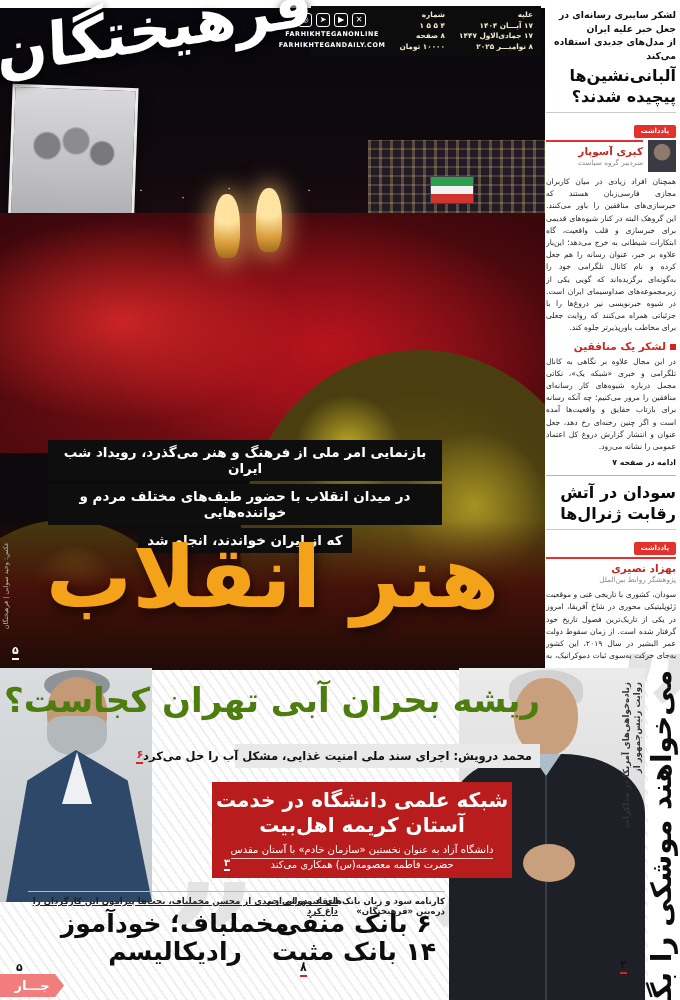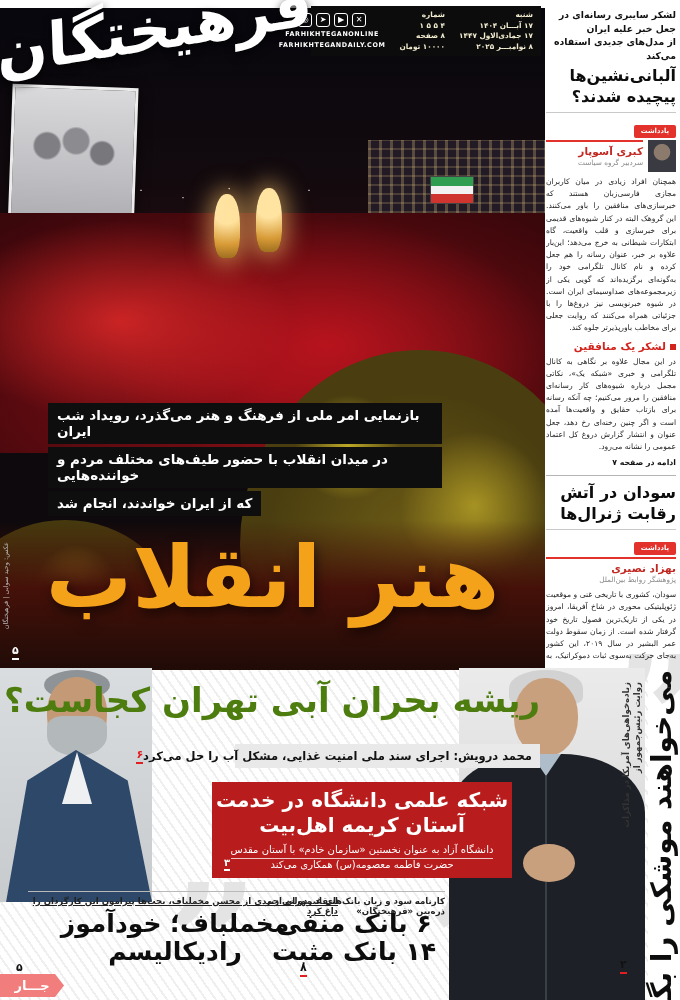--- a/index.html
+++ b/index.html
@@ -69,21 +69,21 @@
   .mh-col div { font-size:7.3px; line-height:10.5px; font-weight:bold; white-space:nowrap; }
   .mh-div { width:1px; height:36px; background:rgba(255,255,255,.55); }
   #mh-social { display:flex; flex-direction:column; gap:3px; align-items:center; }
   .icon-row { display:flex; flex-direction:row-reverse; gap:4px; }
   .sq-icon { width:14px; height:14px; border:1.4px solid #fff; border-radius:3px;
     display:flex; align-items:center; justify-content:center; color:#fff; font-size:8px; font-weight:bold; }
   .mh-url { color:#fff; font-size:6.4px; font-weight:bold; letter-spacing:.6px; line-height:8.5px;
     font-family:"DejaVu Sans", sans-serif; direction:ltr; }
 
   
-  #lead-deck { left:48px; top:403px; width:394px; text-align:left; z-index:3; }
+  #lead-deck { left:48px; top:440px; width:394px; text-align:center; z-index:3; }
   #lead-deck .dline { margin-bottom:3px; }
   #lead-deck span { display:inline-block; background:#0e0e0e; color:#fff; font-weight:bold;
     font-size:13.5px; padding:4px 9px 5px; }
   #lead-headline { left:10px; top:488px; width:525px; height:178px; z-index:3;
     color:#f5a21b; font-weight:bold; font-size:86px; line-height:178px; text-align:center;
     text-shadow:2px 5px 12px rgba(0,0,0,.55); white-space:nowrap; }
   #lead-credit { left:2px; top:662px; width:120px; height:11px; z-index:4;
     transform-origin:0 0; transform:rotate(-90deg); color:#b9b9b9; font-size:6.5px; white-space:nowrap; }
   #lead-pnum { left:12px; top:644px; z-index:4; color:#fff; font-size:11px; font-weight:bold;
     border-bottom:2px solid #fff; padding-bottom:1px; }
@@ -200,21 +200,21 @@
     <div class="ph-statue" style="left:256px; top:180px;"></div>
     <div class="ph-treeR"></div>
     <div class="ph-treeL"></div>
     <div class="ph-crowd-dark"></div>
   </div>
 
   <div id="masthead-logo" class="abs">فرهیختگان</div>
 
   <div id="topbar" class="abs">
     <div class="mh-col">
-      <div>شنبه</div>
+      <div>علیه</div>
       <div>۱۷ آبـــان ۱۴۰۴</div>
       <div>۱۷ جمادی‌الاول ۱۴۴۷</div>
       <div>۸ نوامبـــر ۲۰۲۵</div>
     </div>
     <div class="mh-div"></div>
     <div class="mh-col">
       <div>شماره</div>
       <div>۴ ۵ ۵ ۱</div>
       <div>۸ صفحه</div>
       <div>۱۰۰۰۰ تومان</div>

